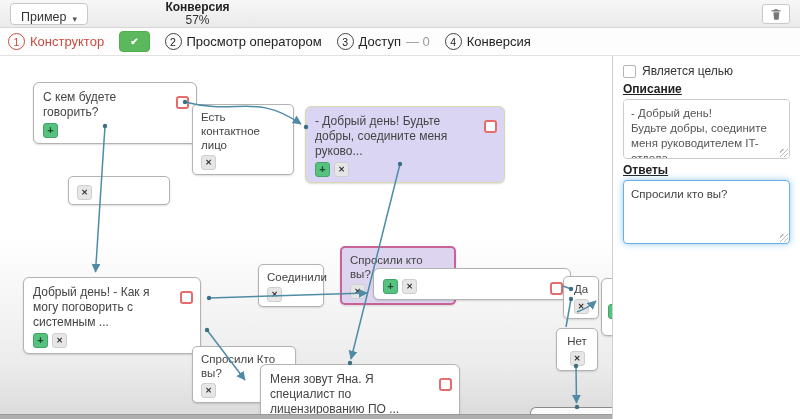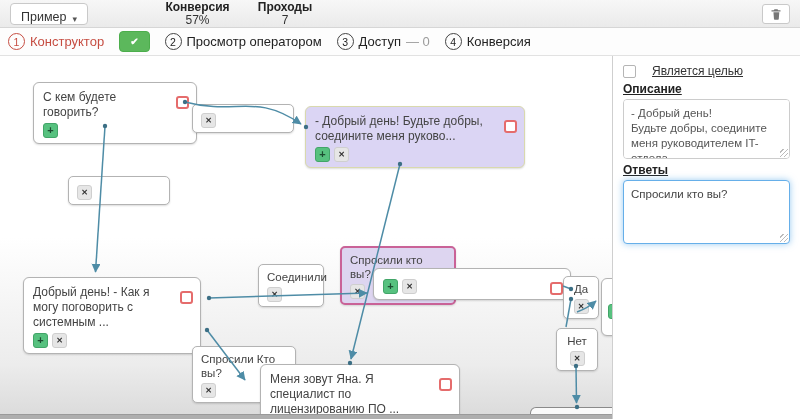--- a/index.html
+++ b/index.html
@@ -62,41 +62,41 @@
     text-align:center; cursor:pointer; }
   .goal-box { position:absolute; right:7px; top:13px; width:13px; height:13px;
     background:#fff; border:2px solid #e56c6c; border-radius:3px; cursor:pointer; }
   .nd.purple { background:#dbd5f4; border-color:#d9d9ad; }
   .nd.pink { background:#ddd5f0; border:2px solid #c96297; }
   .tiny { text-align:center; }
 
   
   .n1 { left:33px; top:26px; width:164px; }
   .n2 { left:192px; top:48px; width:102px; }
-  .n3 { left:305px; top:50px; width:220px; }
+  .n3 { left:305px; top:50px; width:200px; }
   .n4 { left:68px; top:120px; width:102px; }
   .n5 { left:23px; top:221px; width:178px; }
   .n6 { left:258px; top:208px; width:66px; }
   .n7 { left:340px; top:190px; width:116px; }
   .n8 { left:373px; top:212px; width:198px; }
   .n9 { left:563px; top:220px; width:36px; }
   .n10 { left:556px; top:272px; width:42px; }
   .n11 { left:601px; top:222px; width:40px; height:58px; padding:7px 4px 5px 6px; }
   .n12 { left:192px; top:290px; width:104px; }
   .n13 { left:260px; top:308px; width:200px; }
   .n14 { left:530px; top:351px; width:154px; height:14px; border:1px solid #8a8a8a;
     border-bottom:none; border-radius:6px 6px 0 0; background:#fafafa; box-shadow:none; }
   .n11 .node-actions { margin-top:18px; }
 
   
   .panel { width:188px; height:363px; background:#fff; border-left:1px solid #cfcfcf;
     padding:8px 10px; color:#333; }
   .panel h2 { font-size:14.5px; line-height:18px; color:#333; margin-bottom:9px; }
-  .chk-row { display:flex; align-items:center; gap:16px; font-size:12px; color:#333;
-    margin-bottom:4px; cursor:pointer;text-decoration:underline; }
+  .chk-row { display:flex; align-items:center; gap:6px; font-size:12px; color:#333;
+    margin-bottom:4px; cursor:pointer; }
   .chk { width:13px; height:13px; border:1px solid #b5b5b5; border-radius:2px;
     background:#fff; flex:0 0 auto; }
   .add-link { font-size:11px; color:#3a87ad; border-bottom:1px dashed #9fc3d6;
     display:inline-block; cursor:pointer; margin-bottom:5px; white-space:nowrap; }
   .fld-lbl { font-size:12px; font-weight:bold; color:#222; margin:4px 0 3px;text-decoration:underline; }
   .ta-wrap { position:relative; }
   textarea { width:100%; border:1px solid #ccc; border-radius:4px; padding:6px 7px;
     font-family:"Liberation Sans", sans-serif; font-size:11.5px; line-height:15px;
     color:#555; resize:none; outline:none; display:block; }
   .ta-desc { height:60px; }
@@ -110,24 +110,20 @@
 
 <div class="topbar">
   <div class="project-btn">
     <span>Пример</span>
     <span class="caret">▾</span>
   </div>
   <div class="stat stat1">
     <div class="lbl">Конверсия</div>
     <div class="val">57%</div>
   </div>
-  <div class="stat stat2">
-    <div class="lbl">Проходы</div>
-    <div class="val">7</div>
-  </div>
   <div class="trash-btn">
     <svg viewBox="0 0 16 16" width="12" height="13">
         <path fill="#777" d="M6 1h4l1 1.3h3v1.7H2V2.3h3L6 1zm-2.4 4h8.8l-.7 9.1a1 1 0 0 1-1 .9H6.3a1 1 0 0 1-1-.9L4.6 5z"></path>
       </svg>
   </div>
 </div>
 
 <div class="toolbar">
   <div class="step active">
     <span class="step-circle">1</span>
@@ -156,20 +152,21 @@
 
     <div class="nd step-node n1">
       <div>С кем будете говорить?</div>
       <div class="node-actions">
         <div class="btn-plus">+</div>
       </div>
       <div class="goal-box"></div>
     </div>
 
     <div class="nd label-node n2">
+      <div>Есть контактное лицо</div>
       <div class="node-actions">
         <div class="btn-x">✕</div>
       </div>
     </div>
 
     <div class="nd step-node purple n3">
       <div>- Добрый день! Будьте добры, соедините меня руково...</div>
       <div class="node-actions">
         <div class="btn-plus">+</div>
         <div class="btn-x">✕</div>

